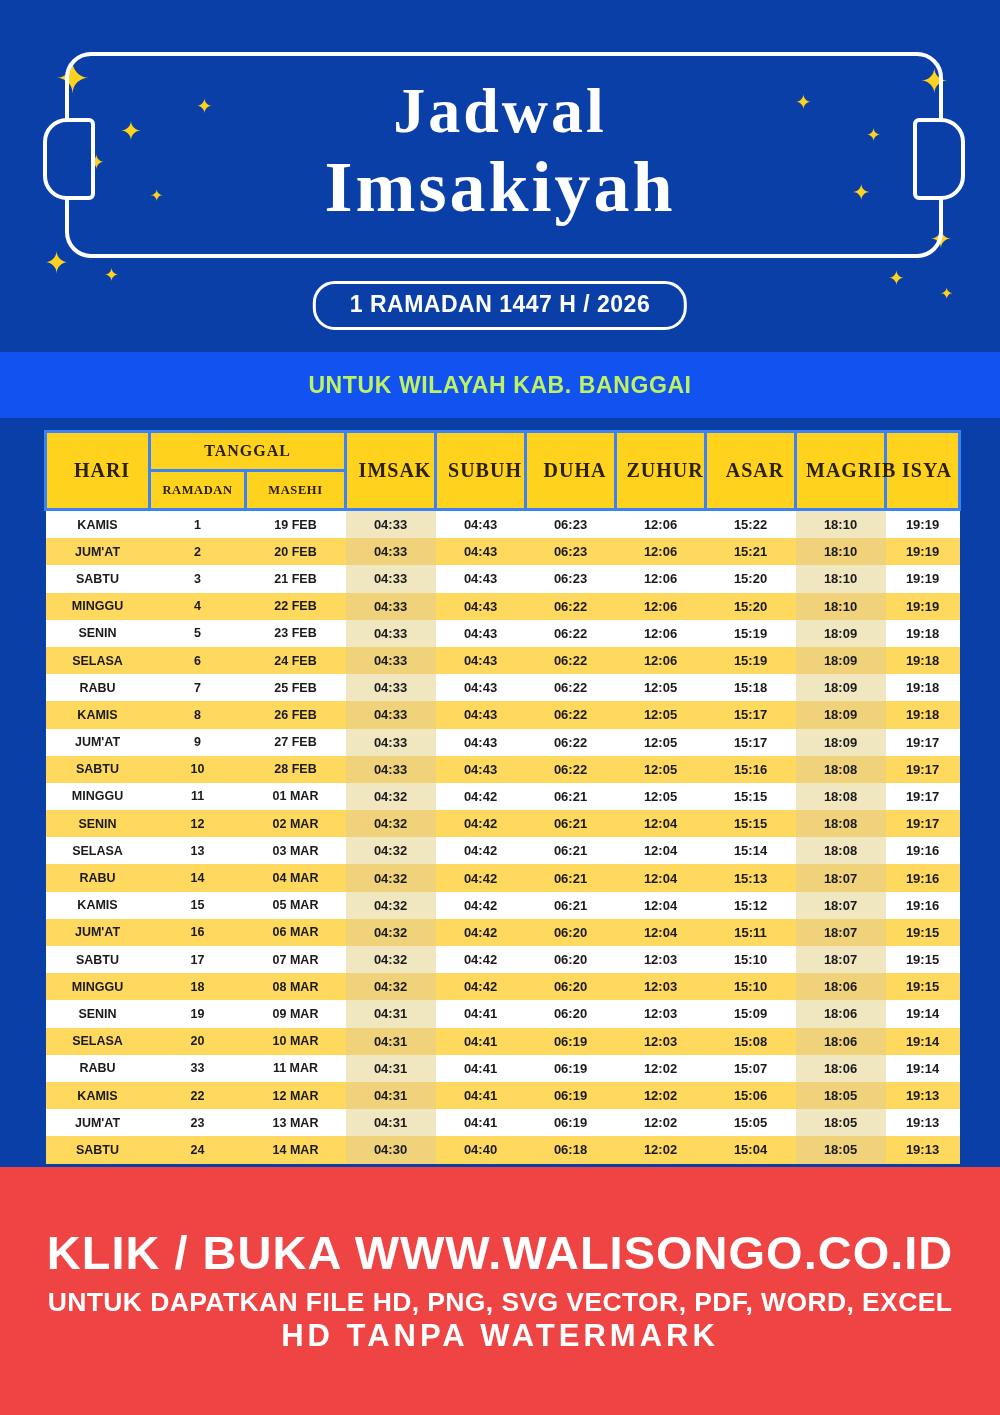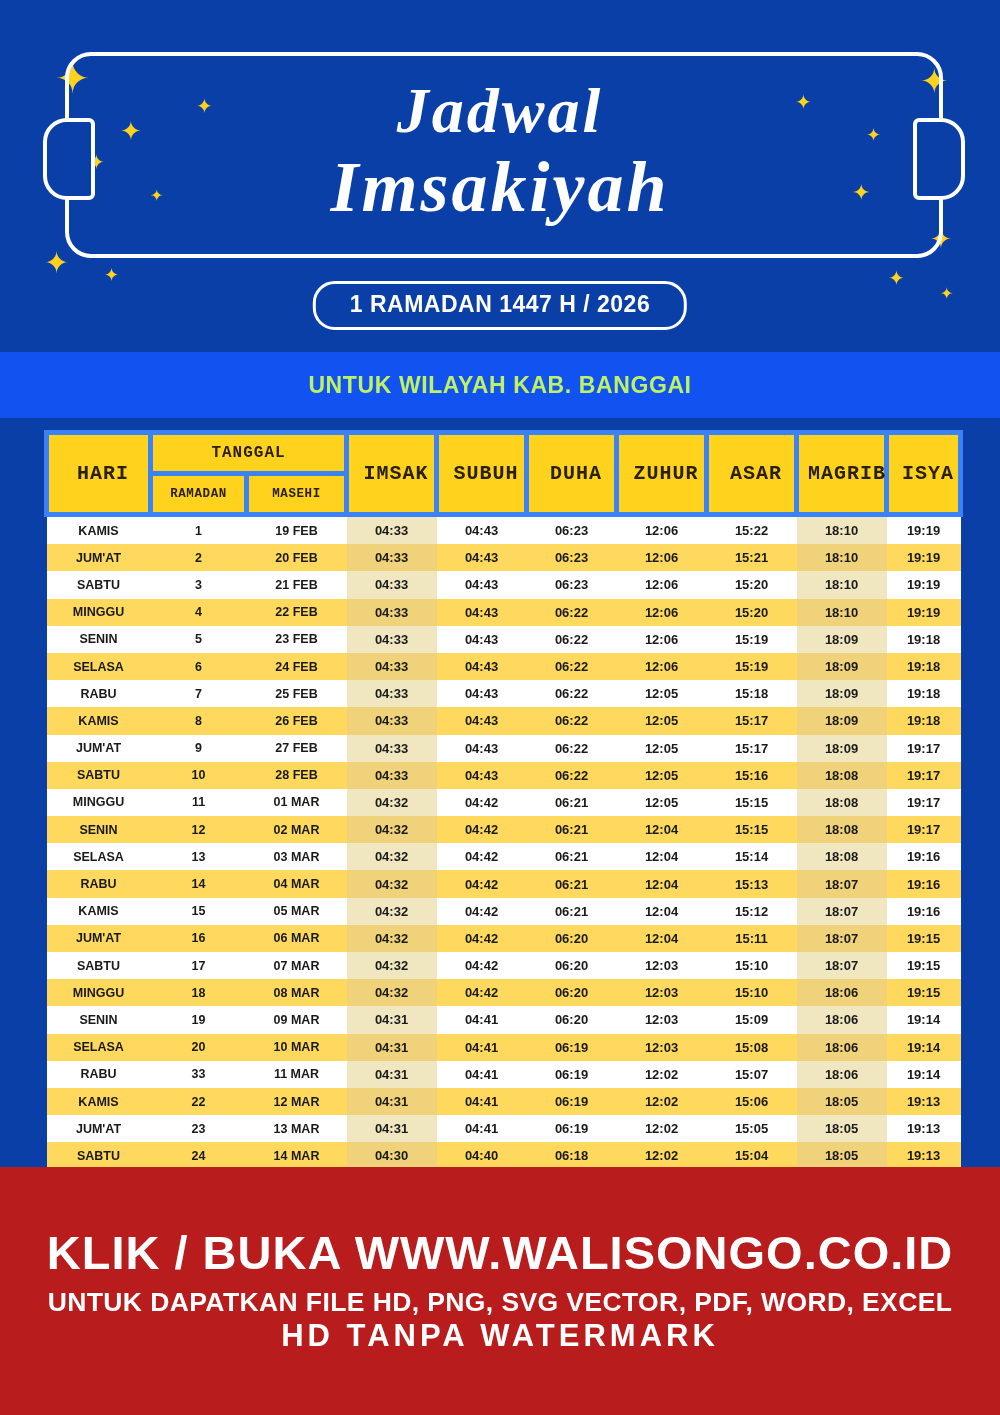--- a/index.html
+++ b/index.html
@@ -51,24 +51,24 @@
     color:#bef264;font-size:23px;font-weight:700;letter-spacing:.6px;
   }
   
   .table-area{
     position:absolute;left:44px;top:430px;width:914px;
   }
   table{border-collapse:collapse;width:914px;table-layout:fixed;}
   th,td{text-align:center;}
   thead th{
     background:#ffd21e;color:#2b2000;
-    font-family:Liberation Mono, monospace;
+    font-family:Liberation Serif, serif;
     font-size:16px;font-weight:700;letter-spacing:1px;
     padding:0;height:36px;
-    border:5px solid #3b82f6;
+    border:3px solid #3b82f6;
   }
   thead th.big{height:72px;font-size:20px;padding-left:9px;}
   thead th.sub{font-size:12.5px;letter-spacing:.6px;height:36px;}
   tbody td{
     font-size:13px;font-weight:700;color:#1a1a1a;
     height:27.2px;padding:0;
     border:none;
   }
   tbody tr.odd td{background:#ffffff;}
   tbody tr.even td{background:#ffd95e;}
@@ -83,21 +83,21 @@
   col.c-imsak{width:90px}
   col.c-subuh{width:90px}
   col.c-duha{width:90px}
   col.c-zuhur{width:90px}
   col.c-asar{width:90px}
   col.c-magrib{width:90px}
   col.c-isya{width:74px}
   
   .banner{
     position:absolute;left:0;bottom:0;width:1000px;height:248px;
-    background:#b91c1c;display:flex;flex-direction:column;
+    background:#ef4444;display:flex;flex-direction:column;
     align-items:center;justify-content:center;
   }
   .banner .l1{
     color:#ffffff;font-size:47px;font-weight:700;letter-spacing:1px;
     line-height:1.05;margin-bottom:10px;
   }
   .banner .l2{
     color:#ffffff;font-size:26.5px;font-weight:700;letter-spacing:.4px;
   }
   .banner .l3{
@@ -117,21 +117,21 @@
   <div class="star" style="left:150px;top:188px;font-size:16px;">✦</div>
   <div class="star" style="left:795px;top:92px;font-size:20px;">✦</div>
   <div class="star" style="left:866px;top:126px;font-size:18px;">✦</div>
   <div class="star" style="left:920px;top:64px;font-size:34px;">✦</div>
   <div class="star" style="left:852px;top:182px;font-size:22px;">✦</div>
   <div class="star" style="left:930px;top:226px;font-size:26px;">✦</div>
   <div class="star" style="left:888px;top:268px;font-size:20px;">✦</div>
   <div class="star" style="left:940px;top:286px;font-size:16px;">✦</div>
 
   <div class="frame"></div>
-  <div class="title-wrap" style="left:65px;top:52px;font-style:italic;">
+  <div class="title-wrap" style="left:65px;top:52px;">
     <div class="title1">Jadwal</div>
     <div class="title2">Imsakiyah</div>
   </div>
   <div class="pill">1 RAMADAN 1447 H / 2026</div>
 </div>
 
 <div class="subbar">
   <span>UNTUK WILAYAH KAB. BANGGAI</span>
 </div>
 

